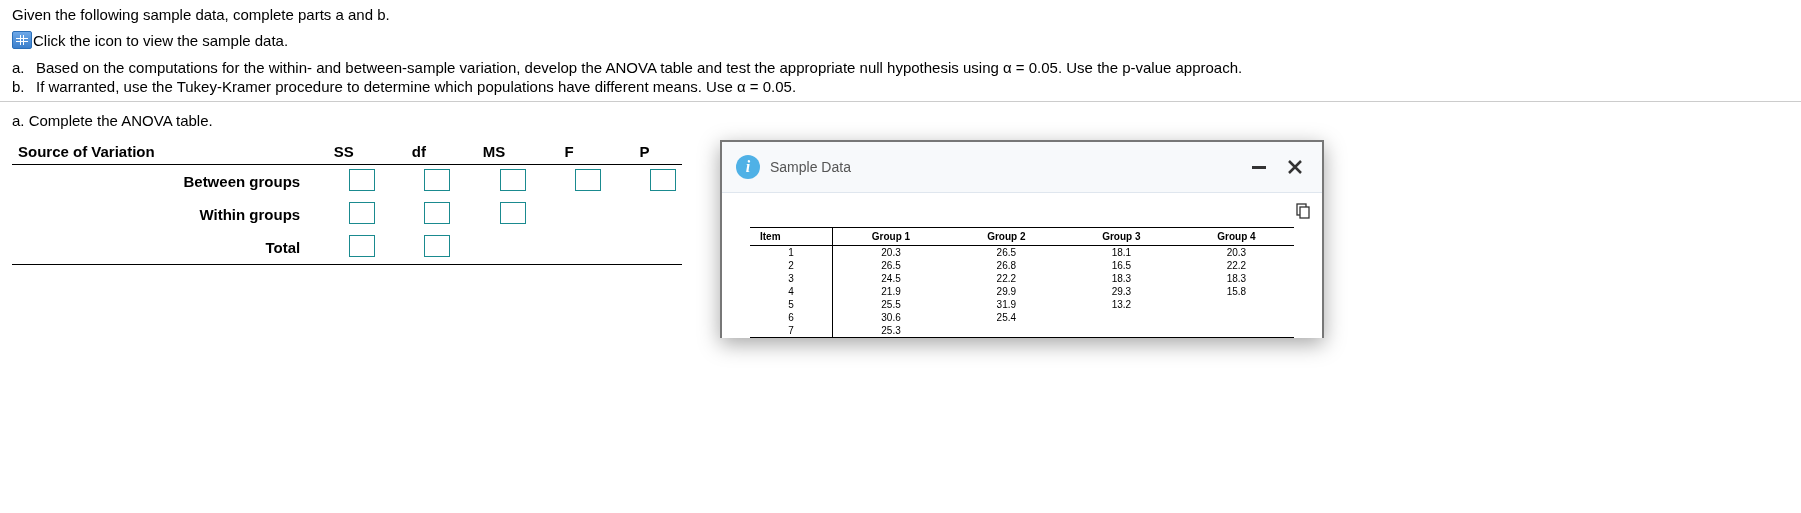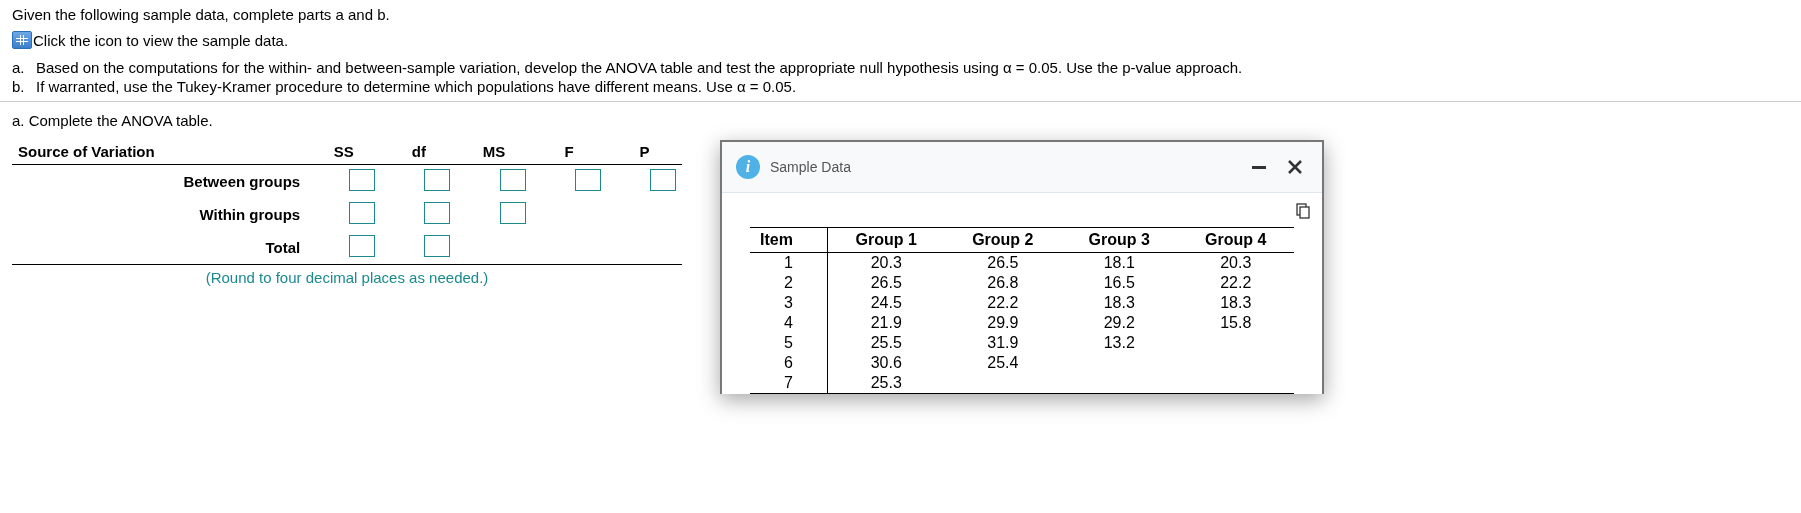--- a/index.html
+++ b/index.html
@@ -32,21 +32,21 @@
   .round-note { color: #1a8a8f; text-align: center; margin-top: 4px; }
 
   .popup { position: absolute; left: 720px; top: 140px; width: 604px; background: #fff; border: 2px solid #777; border-bottom: none; box-shadow: 0 6px 20px rgba(0,0,0,.35); }
   .popup-header { display: flex; align-items: center; gap: 10px; padding: 12px 14px; background: #f7f9fb; border-bottom: 1px solid #dfe6ee; }
   .info-icon { width: 24px; height: 24px; border-radius: 50%; background: #4fb1e6; color: #fff; display: flex; align-items: center; justify-content: center; font-family: Georgia, serif; font-style: italic; font-weight: bold; font-size: 16px; }
   .popup-title { flex: 1; color: #555; font-size: 14px; }
   .win-btn { width: 26px; height: 26px; display: flex; align-items: center; justify-content: center; color: #333; font-size: 18px; cursor: pointer; }
   .win-btn svg { width: 18px; height: 18px; }
   .popup-body { padding: 34px 28px 0 28px; position: relative; }
   .copy-icon { position: absolute; right: 12px; top: 10px; width: 16px; height: 16px; color: #333; }
-  .data-table { width: 100%; border-collapse: collapse; font-size: 16px; }
+  .data-table { width: 100%; border-collapse: collapse; font-size: 10px; }
   .data-table thead th { border-top: 1px solid #000; border-bottom: 1px solid #000; font-weight: bold; padding: 3px 8px; text-align: center; }
   .data-table tbody td { padding: 1px 8px; text-align: center; }
   .data-table tbody td:first-child { border-right: 1px solid #000; }
   .data-table tbody tr:last-child td { }
   .data-table thead th:first-child { text-align: left; padding-left: 10px; border-right: 1px solid #000; }
   .data-bottom-line { border-top: 1px solid #000; }
 </style>
 </head>
 <body>
 
@@ -105,21 +105,20 @@
         <tr class="last">
           <td class="first">Total</td>
           <td><span class="inputbox"></span></td>
           <td><span class="inputbox"></span></td>
           <td></td>
             <td></td>
             <td></td>
         </tr>
       </tbody>
     </table>
-    <div class="round-note">(Round to four decimal places as needed.)</div>
   </div>
 </div>
 
 <div class="popup">
   <div class="popup-header">
     <span class="info-icon">i</span>
     <span class="popup-title">Sample Data</span>
     <span class="win-btn">
       <svg viewBox="0 0 18 18">
           <rect x="2" y="8" width="14" height="3" fill="currentColor"></rect>
@@ -167,21 +166,21 @@
             <td>3</td>
             <td>24.5</td>
             <td>22.2</td>
             <td>18.3</td>
             <td>18.3</td>
           </tr>
           <tr>
             <td>4</td>
             <td>21.9</td>
             <td>29.9</td>
-            <td>29.2</td>
+            <td>29.3</td>
             <td>15.8</td>
           </tr>
           <tr>
             <td>5</td>
             <td>25.5</td>
             <td>31.9</td>
             <td>13.2</td>
             <td></td>
           </tr>
           <tr>

